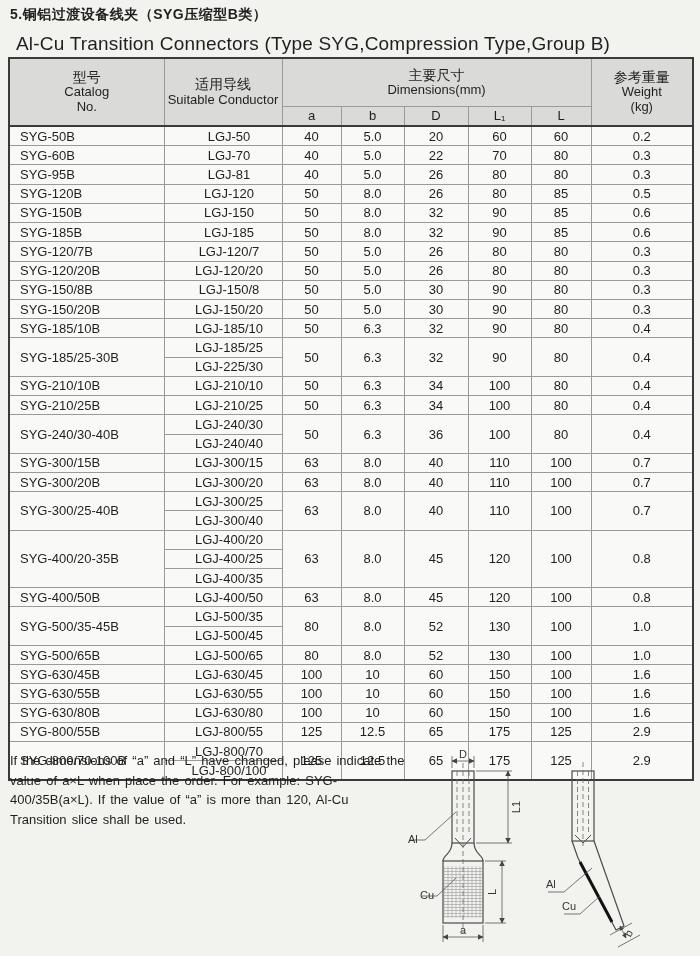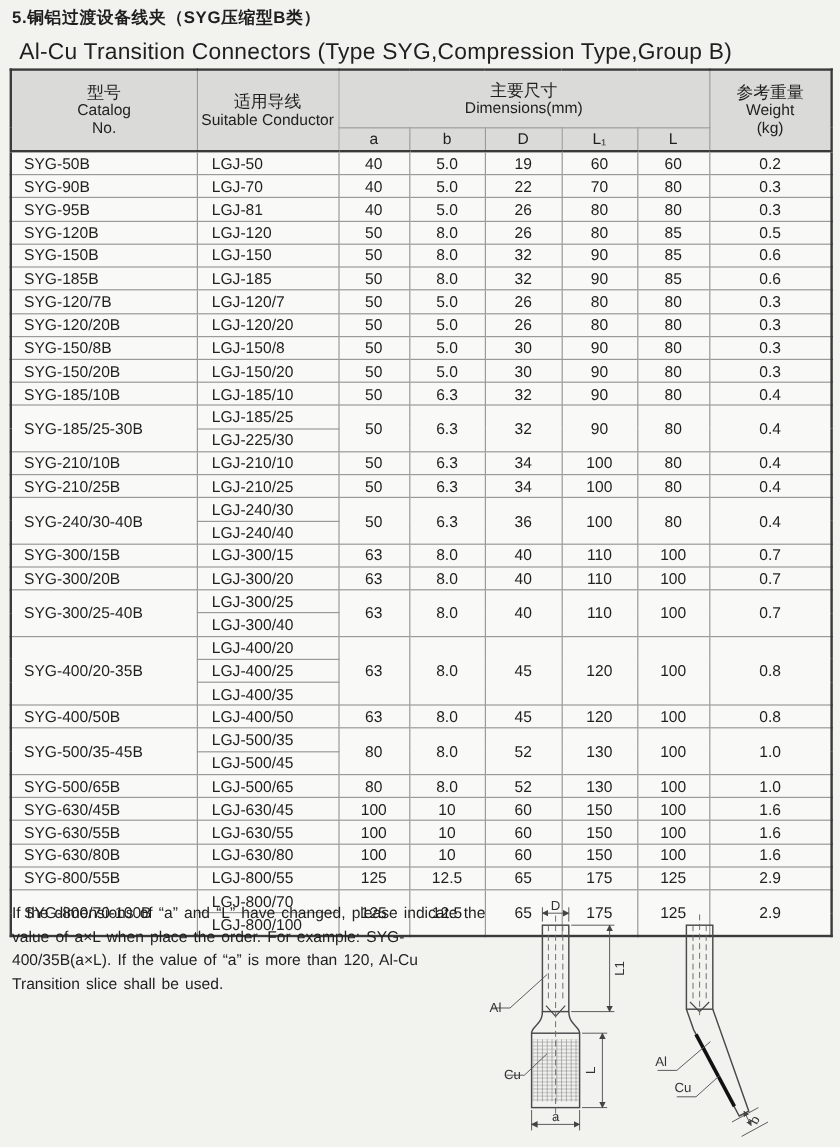--- a/index.html
+++ b/index.html
@@ -36,21 +36,21 @@
   .spec .zh{font-size:14px;}
   .spec .en{font-size:13px;}
   .hrow1{height:48px;}
   .hrow2{height:20px;}
   .hrow2 th{font-size:13px;border-bottom:2px solid #3a3a3a;}
   .spec thead th[rowspan]{border-bottom:2px solid #3a3a3a;}
   .spec tbody td{
     height:18.23px;font-size:13px;text-align:center;padding:0;
   }
   .spec tbody td.cell-catalog{text-align:left;padding-left:10px;}
-  .spec tbody td.cell-conductor{text-align:left;padding-left:12px;}
+  .spec tbody td.cell-conductor{text-align:center;padding-left:12px;}
   .notes{
     position:absolute;left:10px;top:751px;width:396px;
   }
   .notes p{margin:0 0 3px 0;font-size:13px;line-height:1.5;}
   .note-zh{letter-spacing:.5px;}
   .note-en{word-spacing:1.5px;}
   svg text{font-family:"Liberation Sans", sans-serif;font-size:11px;fill:#333;}
   .diag{position:absolute;}
   #diag-front{left:398px;top:750px;}
   #diag-side{left:540px;top:750px;}
@@ -108,27 +108,27 @@
       <th>L₁</th>
       <th>L</th>
     </tr>
   </thead>
   <tbody>
       <tr>
         <td class="cell-catalog">SYG-50B</td>
         <td class="cell-conductor">LGJ-50</td>
         <td>40</td>
         <td>5.0</td>
-        <td>19</td>
+        <td>20</td>
         <td>60</td>
         <td>60</td>
         <td>0.2</td>
       </tr>
       <tr>
-        <td class="cell-catalog">SYG-90B</td>
+        <td class="cell-catalog">SYG-60B</td>
         <td class="cell-conductor">LGJ-70</td>
         <td>40</td>
         <td>5.0</td>
         <td>22</td>
         <td>70</td>
         <td>80</td>
         <td>0.3</td>
       </tr>
       <tr>
         <td class="cell-catalog">SYG-95B</td>

